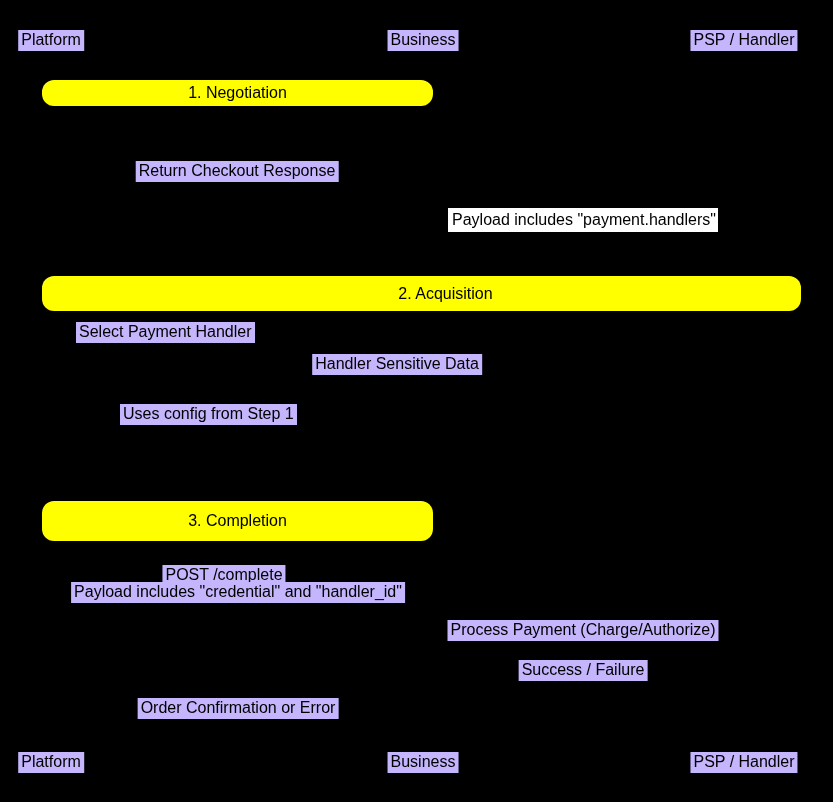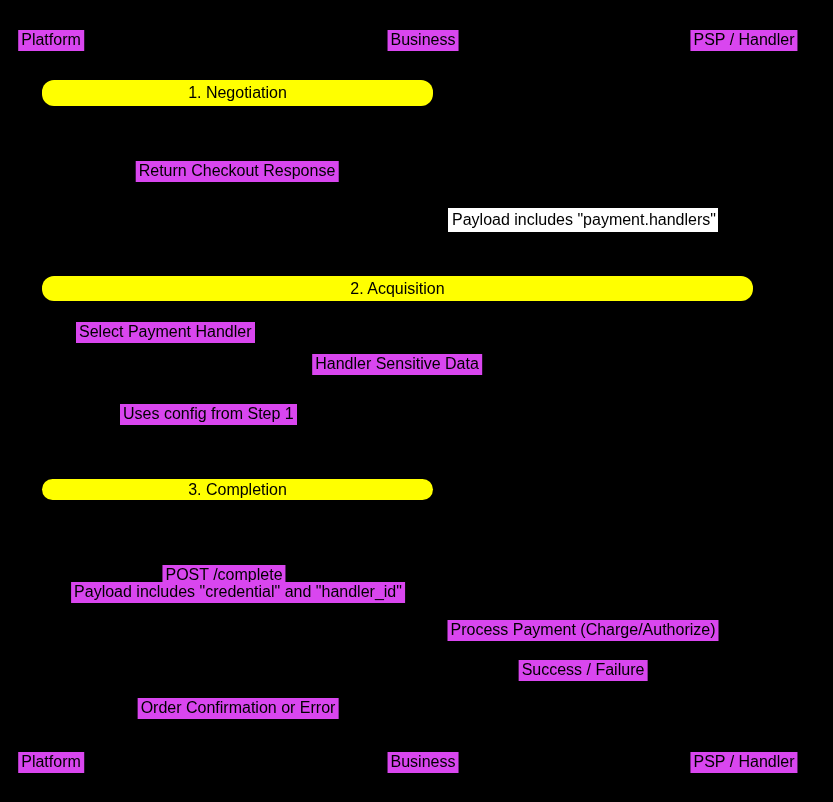--- a/index.html
+++ b/index.html
@@ -12,21 +12,21 @@
     width: 833px;
     height: 802px;
     background: #000000;
     overflow: hidden;
     font-family: "Liberation Sans", sans-serif;
     font-size: 16px;
     color: #000000;
   }
   .chip {
     position: absolute;
-    background: #d946ef;
+    background: #c4b5fd;
     color: #000000;
     padding: 1px 3px;
     line-height: 1.18;
     white-space: nowrap;
   }
   .centered {
     transform: translateX(-50%);
   }
   .divider {
     position: absolute;
@@ -58,27 +58,27 @@
   <div class="chip centered" style="left:744px; top:30px;">PSP / Handler</div>
 
   <div class="divider" style="left:42px; top:80px; width:391px; height:26px;">1. Negotiation</div>
 
   <div class="chip centered" style="left:237px; top:161px;">Return Checkout Response</div>
 
   <div class="note" style="left:448px; top:208px; width:262px;">
     <div>Payload includes "payment.handlers"</div>
   </div>
 
-  <div class="divider" style="left:42px; top:276px; width:711px; height:25px;">2. Acquisition</div>
+  <div class="divider" style="left:42px; top:276px; width:711px; height:35px;padding-left:48px;">2. Acquisition</div>
 
   <div class="chip" style="left:76px; top:322px;">Select Payment Handler</div>
   <div class="chip centered" style="left:397px; top:354px;">Handler Sensitive Data</div>
   <div class="chip" style="left:76px; top:404px;margin-left:44px;">Uses config from Step 1</div>
 
-  <div class="divider" style="left:42px; top:479px; width:391px; height:21px;">3. Completion</div>
+  <div class="divider" style="left:42px; top:501px; width:391px; height:40px;">3. Completion</div>
 
   <div class="chip centered" style="left:224px; top:532px;margin-top:33px;">POST /complete</div>
   <div class="chip centered" style="left:238px; top:582px;">Payload includes "credential" and "handler_id"</div>
   <div class="chip centered" style="left:583px; top:620px;">Process Payment (Charge/Authorize)</div>
   <div class="chip centered" style="left:583px; top:660px;">Success / Failure</div>
   <div class="chip centered" style="left:238px; top:698px;">Order Confirmation or Error</div>
 
   <div class="chip centered" style="left:51px; top:752px;">Platform</div>
   <div class="chip centered" style="left:423px; top:752px;">Business</div>
   <div class="chip centered" style="left:744px; top:752px;">PSP / Handler</div>

